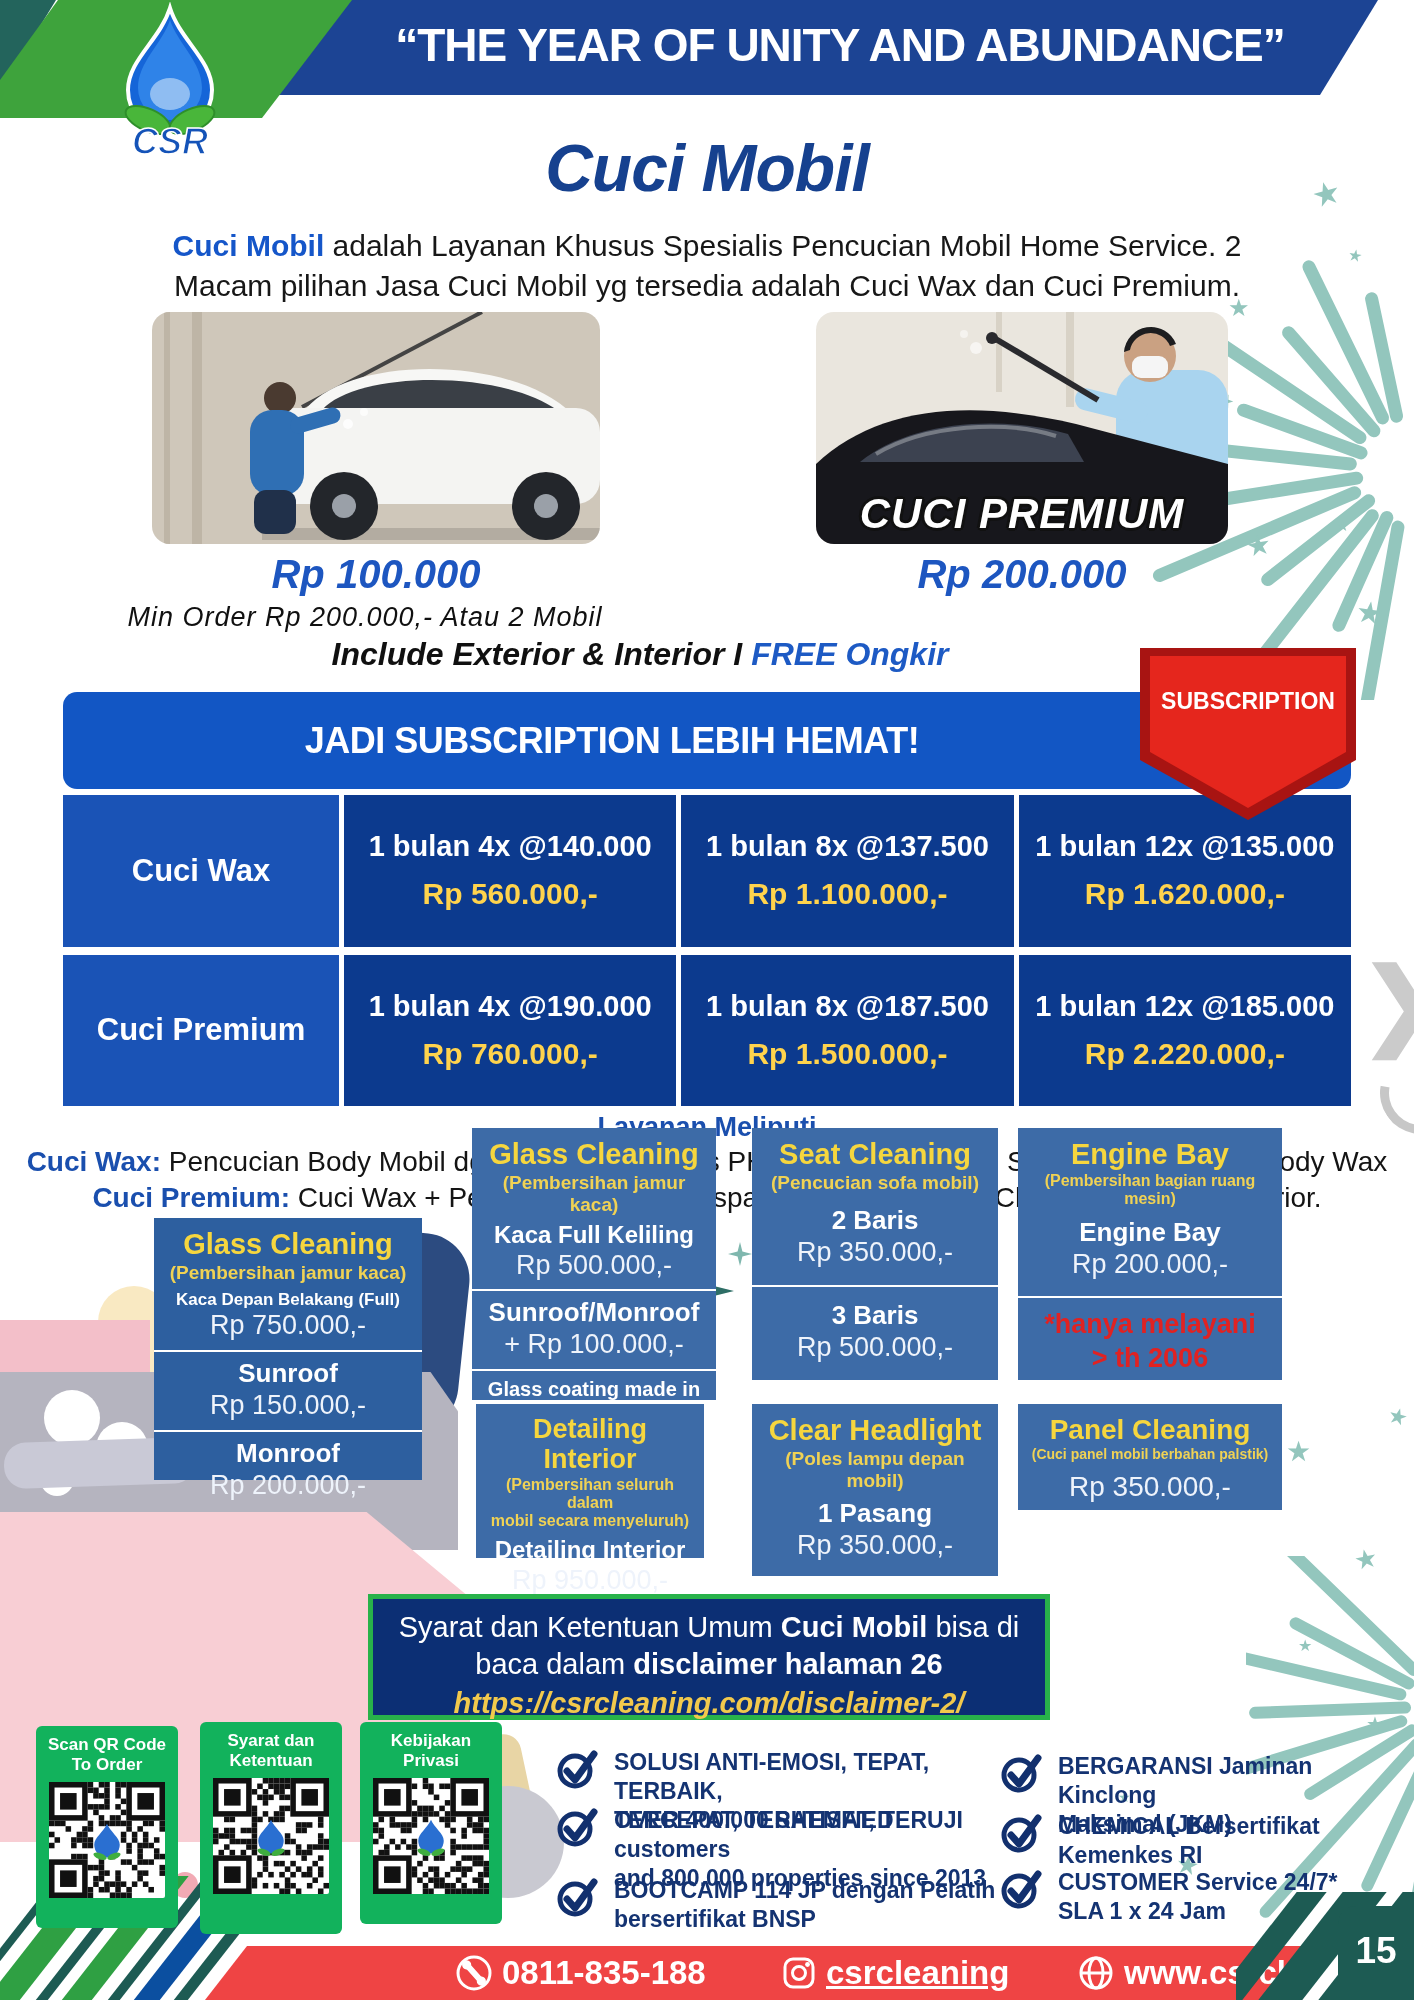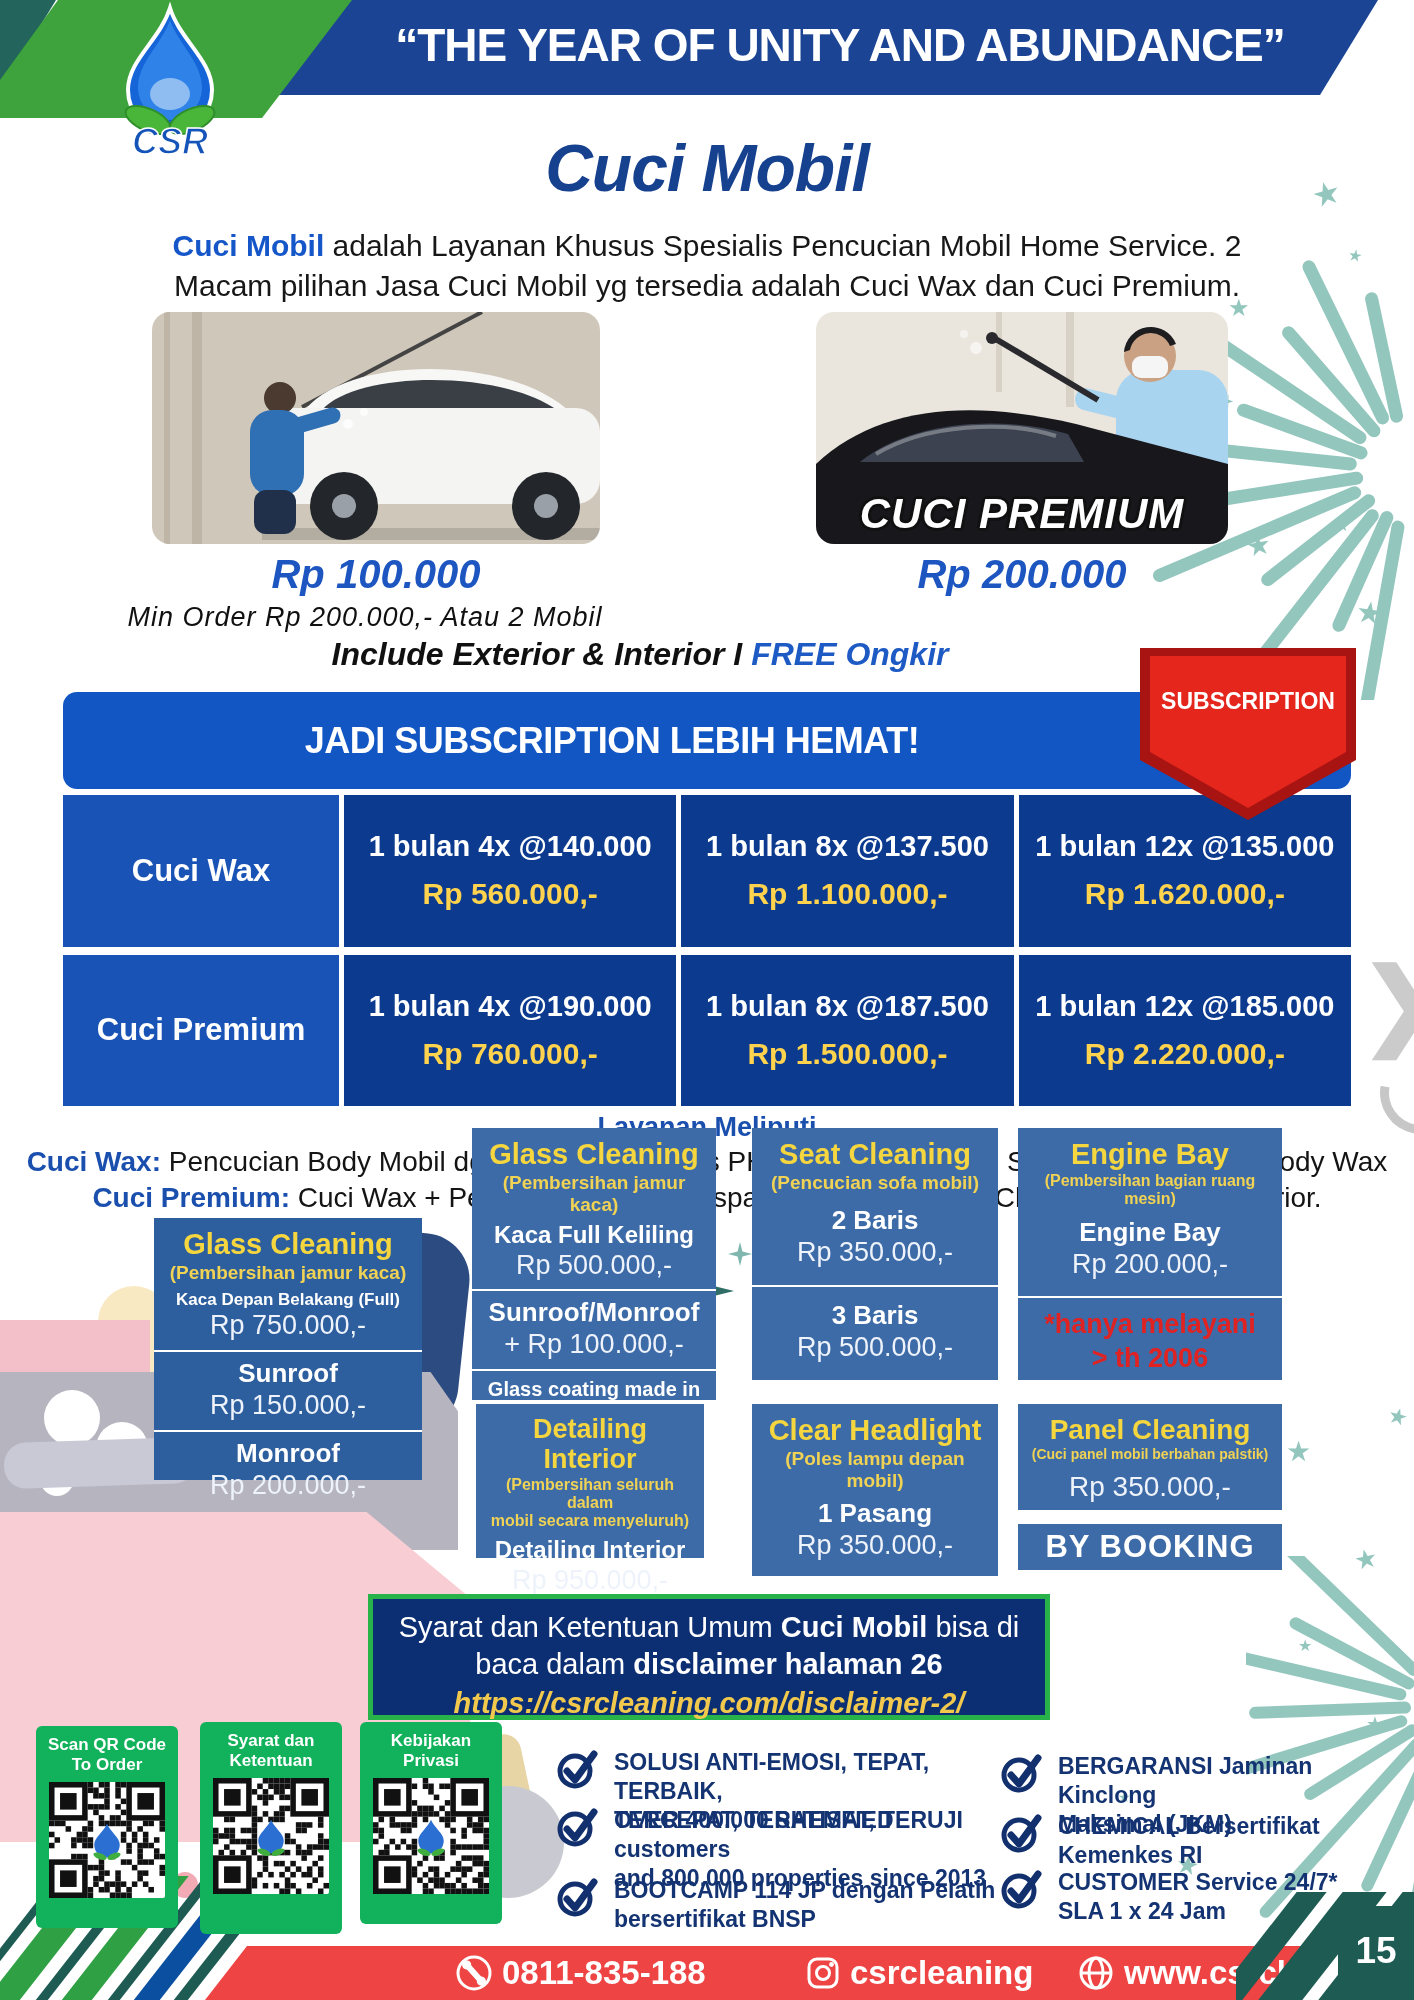--- a/index.html
+++ b/index.html
@@ -90,21 +90,21 @@
   .fl1{left:556px;top:1748px;width:446px;} .fl2{left:556px;top:1806px;width:446px;} .fl3{left:556px;top:1876px;width:446px;}
   .fr1{left:1000px;top:1752px;width:400px;} .fr2{left:1000px;top:1812px;width:400px;} .fr3{left:1000px;top:1868px;width:400px;}
   .chk{flex-shrink:0;margin-top:0;}
   
   .stripesBL{left:0;top:1876px;width:560px;height:124px;overflow:hidden;z-index:2;pointer-events:none;}
   .stripesBL i{position:absolute;top:-40px;height:220px;transform:skewX(-38deg);}
   .fbar{left:205px;top:1946px;width:1209px;height:54px;background:#ef4444;z-index:4;
         clip-path:polygon(42px 0,1122px 0,1078px 54px,0 54px);}
   .fitem{position:absolute;top:0;height:54px;display:flex;align-items:center;gap:9px;color:#fff;
          font-size:33px;font-weight:700;}
-  .fi1{left:250px;} .fi2{left:600px;font-weight:600;} .fi3{left:872px;font-weight:600;}
+  .fi1{left:250px;} .fi2{left:576px;font-weight:600;text-decoration:underline;} .fi3{left:872px;font-weight:600;}
   .tealblock{left:1236px;top:1892px;width:178px;height:108px;overflow:hidden;z-index:4;}
   .tealblock i{position:absolute;top:-40px;height:220px;background:#1d5b53;transform:skewX(-38deg);}
   .pagetab{left:1338px;top:1906px;width:76px;height:94px;background:#1d5b53;border-radius:18px 0 0 0;
            z-index:5;color:#fff;font-size:37px;font-weight:700;text-align:center;padding-top:24px;box-sizing:border-box;}
   
   .decor{z-index:1;pointer-events:none;}
   .blob{position:absolute;pointer-events:none;}
   .star{position:absolute;color:#93c6bd;pointer-events:none;line-height:1;z-index:1;}
   .spark4{position:absolute;clip-path:polygon(50% 0,60% 40%,100% 50%,60% 60%,50% 100%,40% 60%,0 50%,40% 40%);z-index:1;}
   .gchev{position:absolute;color:#cbcbcb;font-size:95px;font-weight:700;z-index:1;}
@@ -348,21 +348,20 @@
     <div class="cn" style="margin-top:8px;">1 Pasang</div>
     <div class="cp">Rp 350.000,-</div>
   </div>
 
   <div class="abs card cG">
     <div class="ct" style="font-size:28px;">Panel Cleaning</div>
     <div class="cs xs">(Cuci panel mobil berbahan palstik)</div>
     <div class="cp" style="font-size:28px;">Rp 350.000,-</div>
   </div>
 
-  <div class="abs book">BY BOOKING</div>
 
   <div class="abs disc">
     <div class="l">
       <span>Syarat dan Ketentuan Umum </span><b>Cuci Mobil</b><span> bisa di baca dalam </span><b>disclaimer halaman 26</b>
     </div>
     <div class="link">https://csrcleaning.com/disclaimer-2/</div>
   </div>
 
   <div class="abs qrcard q1">
     <div class="qrt"><span>Scan QR Code</span><br><span>To Order</span></div>

